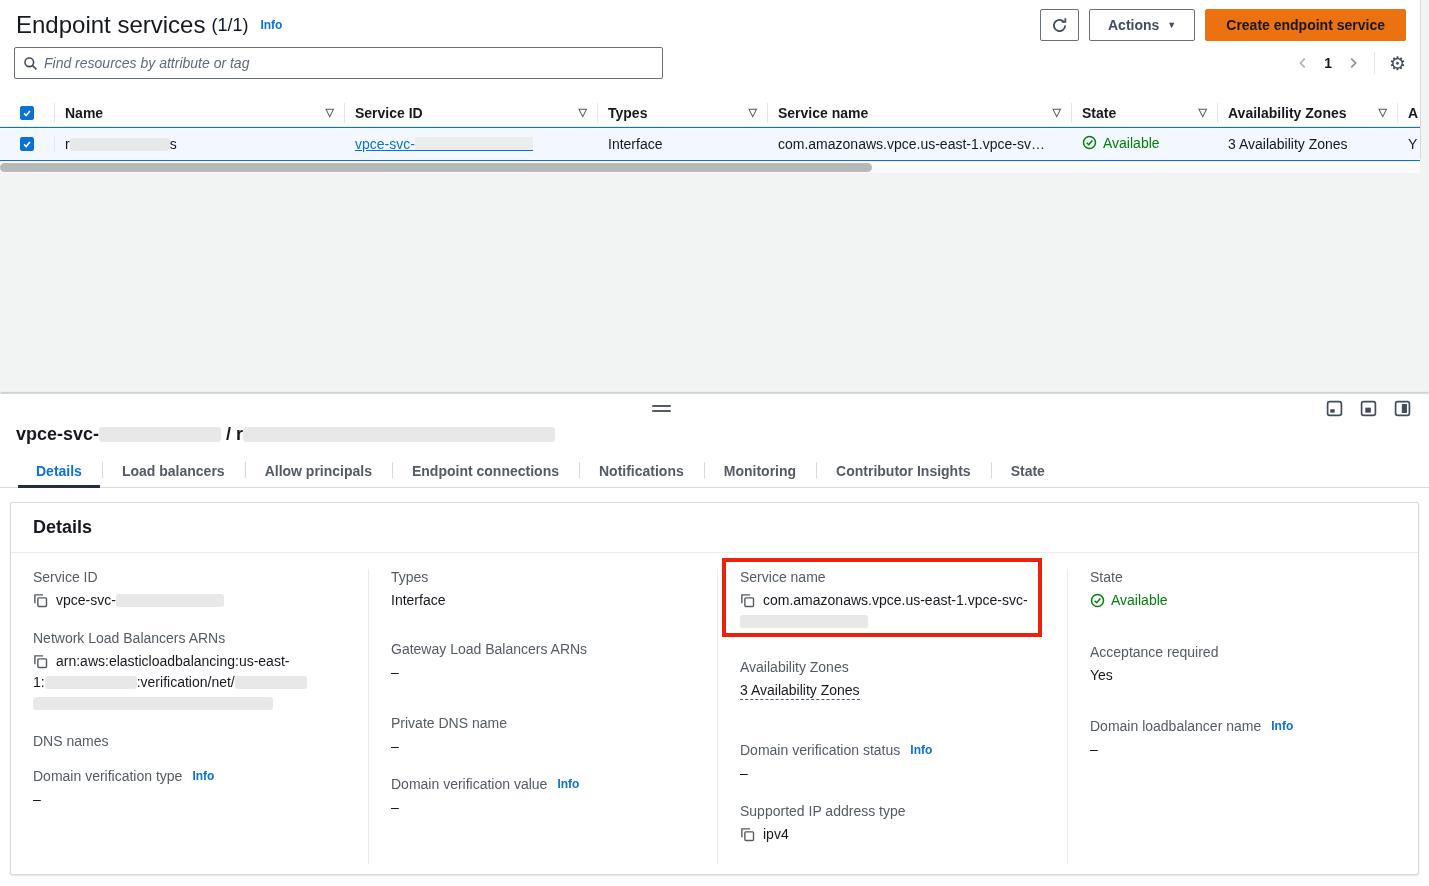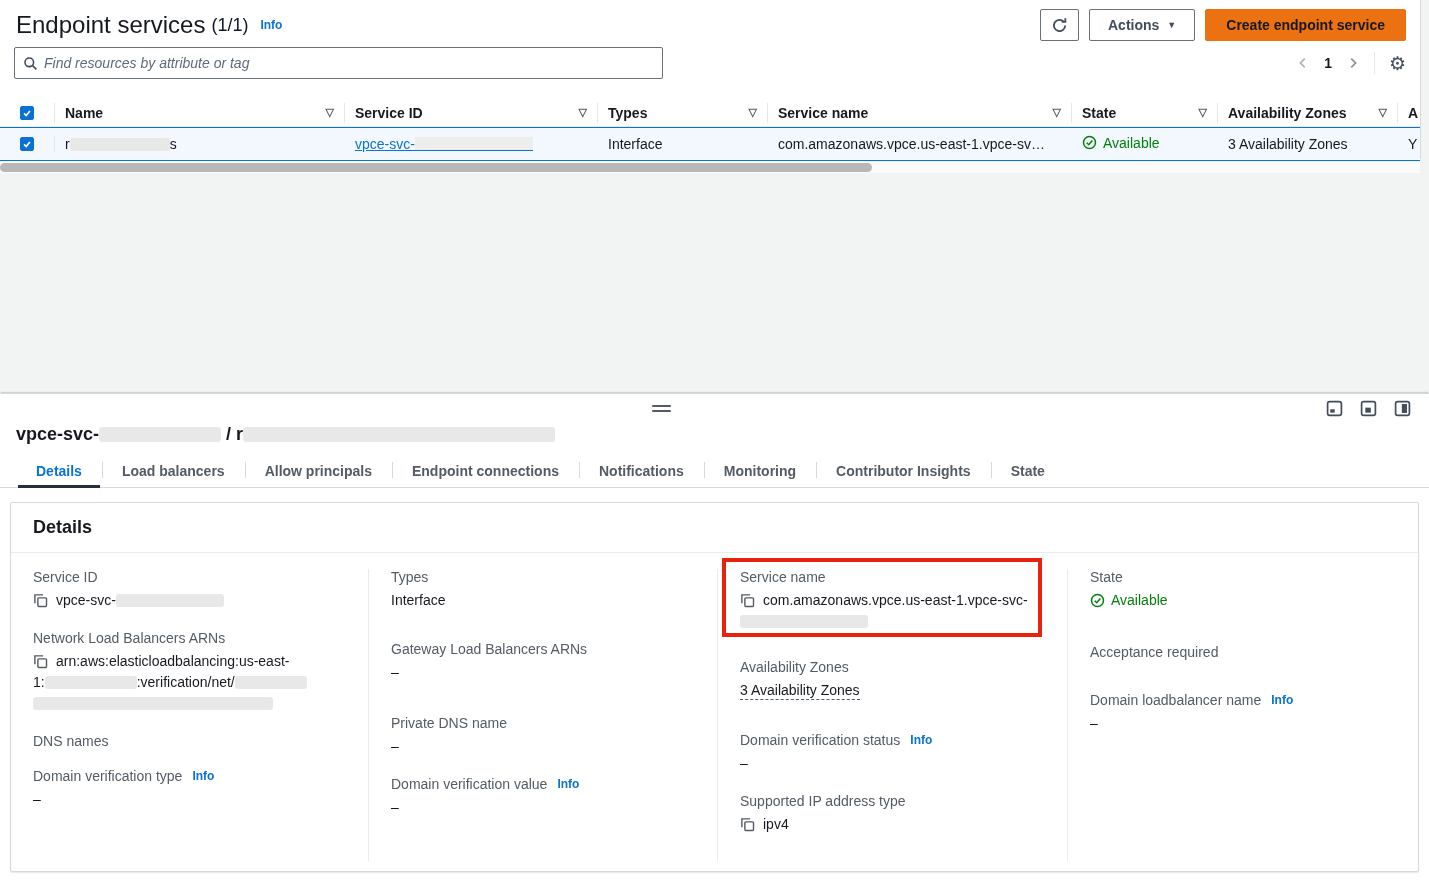--- a/index.html
+++ b/index.html
@@ -333,21 +333,21 @@
                 </svg><span>com.amazonaws.vpce.us-east-1.vpce-svc-</span><br>
               <span class="redact" style="width:128px;"></span>
             </div>
           </div>
           <div class="field" style="margin-top:27px;">
             <div class="flabel">
                 <span>Availability Zones</span>
               </div>
             <div class="fvalue"><span class="dashed">3 Availability Zones</span></div>
           </div>
-          <div class="field" style="margin-top:31px;">
+          <div class="field" style="margin-top:41px;">
             <div class="flabel">
                 <span>Domain verification status</span>
                 <span class="info-link" style="margin-left:0;">Info</span>
               </div>
             <div class="fvalue">–</div>
           </div>
           <div class="field" style="">
             <div class="flabel">
                 <span>Supported IP address type</span>
               </div>
@@ -372,20 +372,21 @@
                     <polyline points="5,8.3 7.2,10.4 11,5.8"></polyline>
                   </svg>
                 <span>Available</span>
               </span>
             </div>
           </div>
           <div class="field" style="margin-top:30px;">
             <div class="flabel">
                 <span>Acceptance required</span>
               </div>
+            <div class="fvalue">Yes</div>
           </div>
           <div class="field" style="margin-top:32px;">
             <div class="flabel">
                 <span>Domain loadbalancer name</span>
                 <span class="info-link" style="margin-left:0;">Info</span>
               </div>
             <div class="fvalue">–</div>
           </div>
         </div>
 

